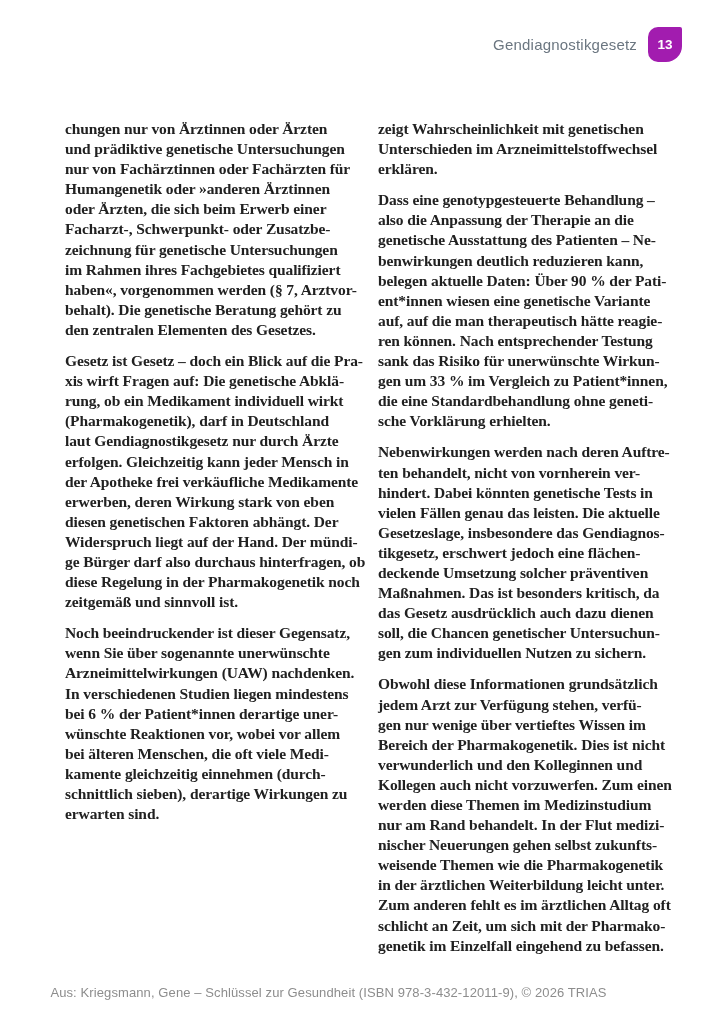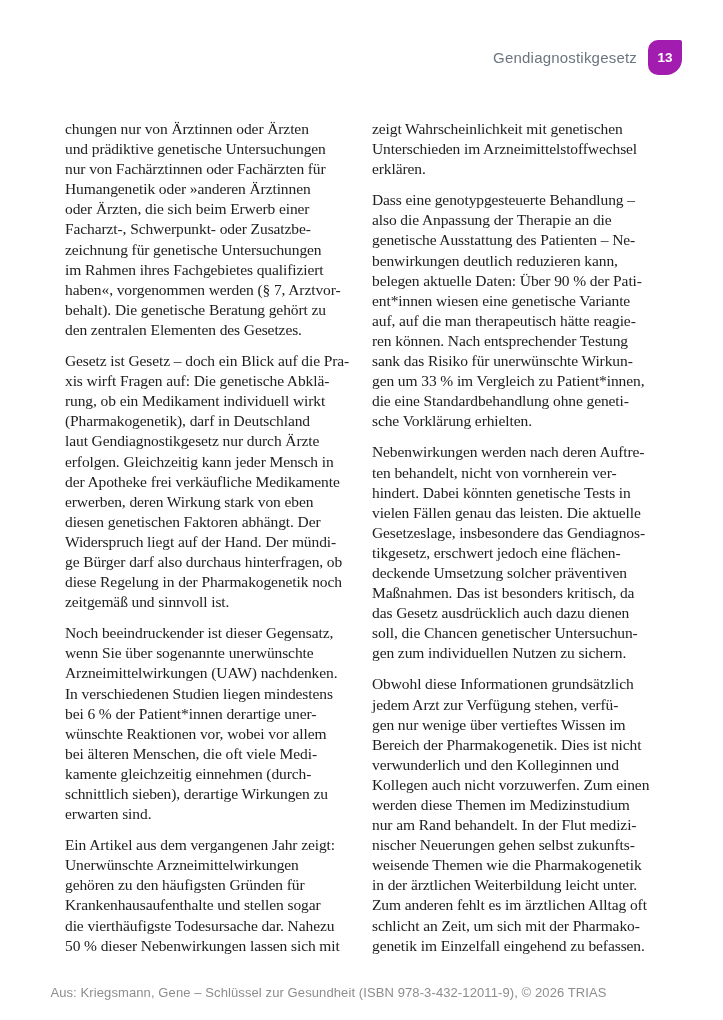--- a/index.html
+++ b/index.html
@@ -7,21 +7,21 @@
     position: relative;
     width: 723px;
     height: 1020px;
     background: #ffffff;
     overflow: hidden;
     font-family: "Liberation Serif", serif;
   }
   
   .header {
     position: absolute;
-    top: 40px;
+    top: 27px;
     left: 0;
     right: 41px;
     height: 35px;
     display: flex;
     justify-content: flex-end;
     align-items: center;
     text-align: center;
   }
   .section-title {
     font-family: "Liberation Sans", sans-serif;
@@ -43,21 +43,22 @@
     font-size: 13.5px;
     font-weight: 600;
   }
   
   .content {
     position: absolute;
     top: 119px;
     left: 65px;
     width: 593px;
     display: flex;
-    gap: 21px;
+    gap: 27px;
+    font-weight: bold;
   }
   .col { width: 286px; }
   .col p {
     margin: 0 0 11px 0;
     font-family: "Liberation Serif", serif;
     font-size: 15.5px;
     line-height: 20.1px;
     color: #212121;
     white-space: pre;
     letter-spacing: -0.1px;
@@ -117,26 +118,20 @@
       <p>Noch beeindruckender ist dieser Gegensatz,
 wenn Sie über sogenannte unerwünschte
 Arzneimittelwirkungen (UAW) nachdenken.
 In verschiedenen Studien liegen mindestens
 bei 6 % der Patient*innen derartige uner-
 wünschte Reaktionen vor, wobei vor allem
 bei älteren Menschen, die oft viele Medi-
 kamente gleichzeitig einnehmen (durch-
 schnittlich sieben), derartige Wirkungen zu
 erwarten sind.</p>
-      <p>Ein Artikel aus dem vergangenen Jahr zeigt:
-Unerwünschte Arzneimittelwirkungen
-gehören zu den häufigsten Gründen für
-Krankenhausaufenthalte und stellen sogar
-die vierthäufigste Todesursache dar. Nahezu
-50 % dieser Nebenwirkungen lassen sich mit</p>
     </div>
     <div class="col">
       <p>zeigt Wahrscheinlichkeit mit genetischen
 Unterschieden im Arzneimittelstoffwechsel
 erklären.</p>
       <p>Dass eine genotypgesteuerte Behandlung –
 also die Anpassung der Therapie an die
 genetische Ausstattung des Patienten – Ne-
 benwirkungen deutlich reduzieren kann,
 belegen aktuelle Daten: Über 90 % der Pati-

